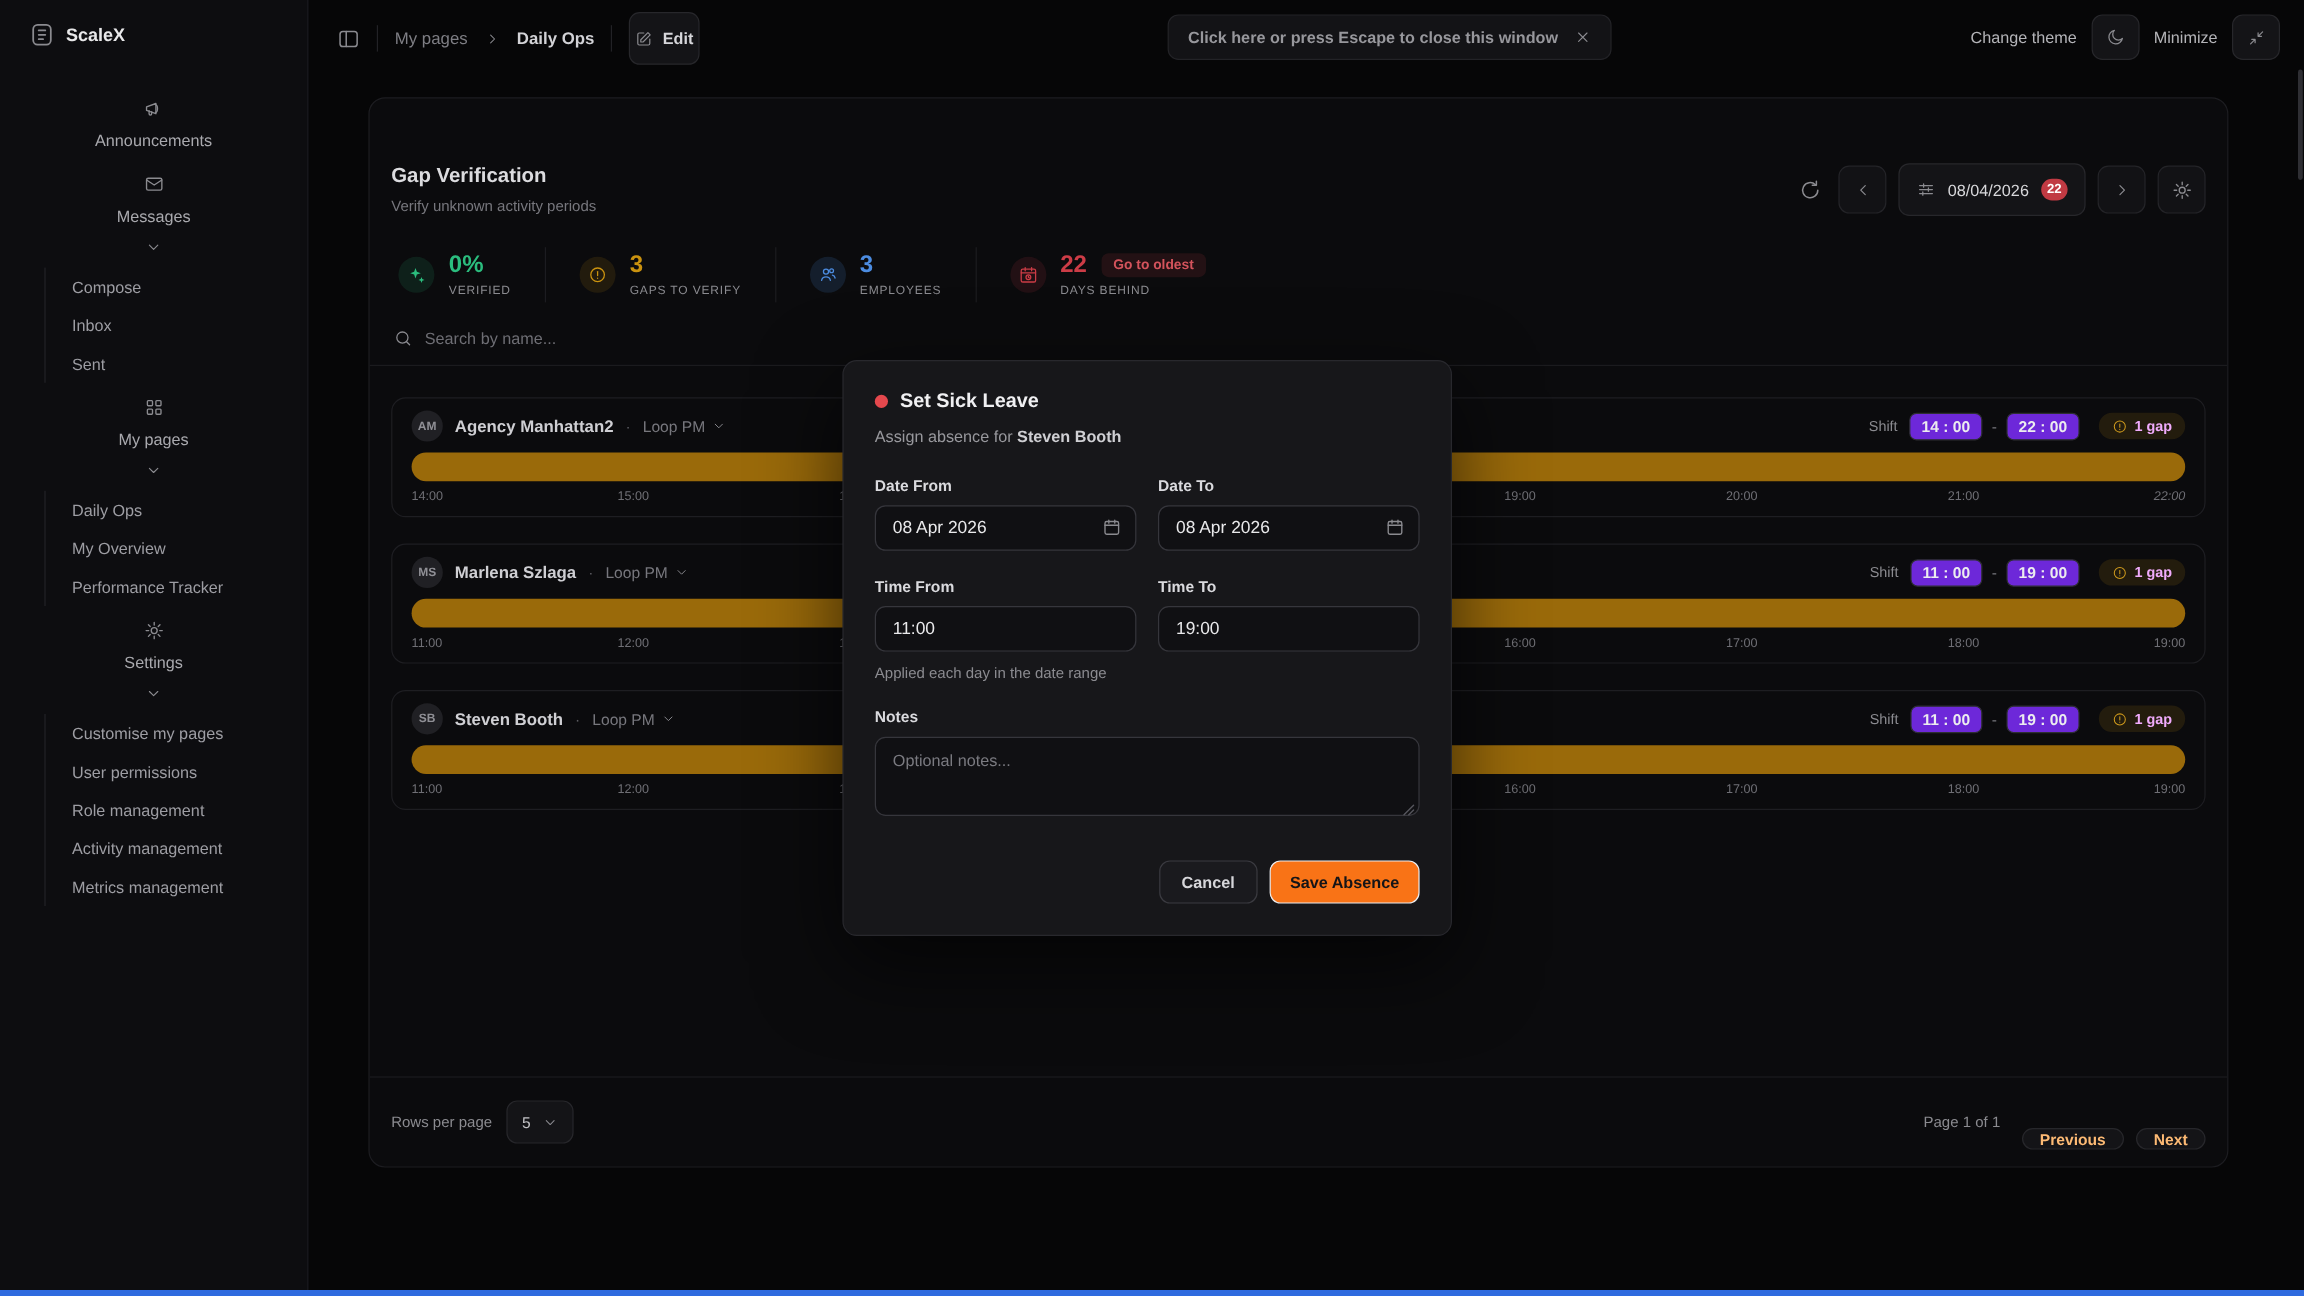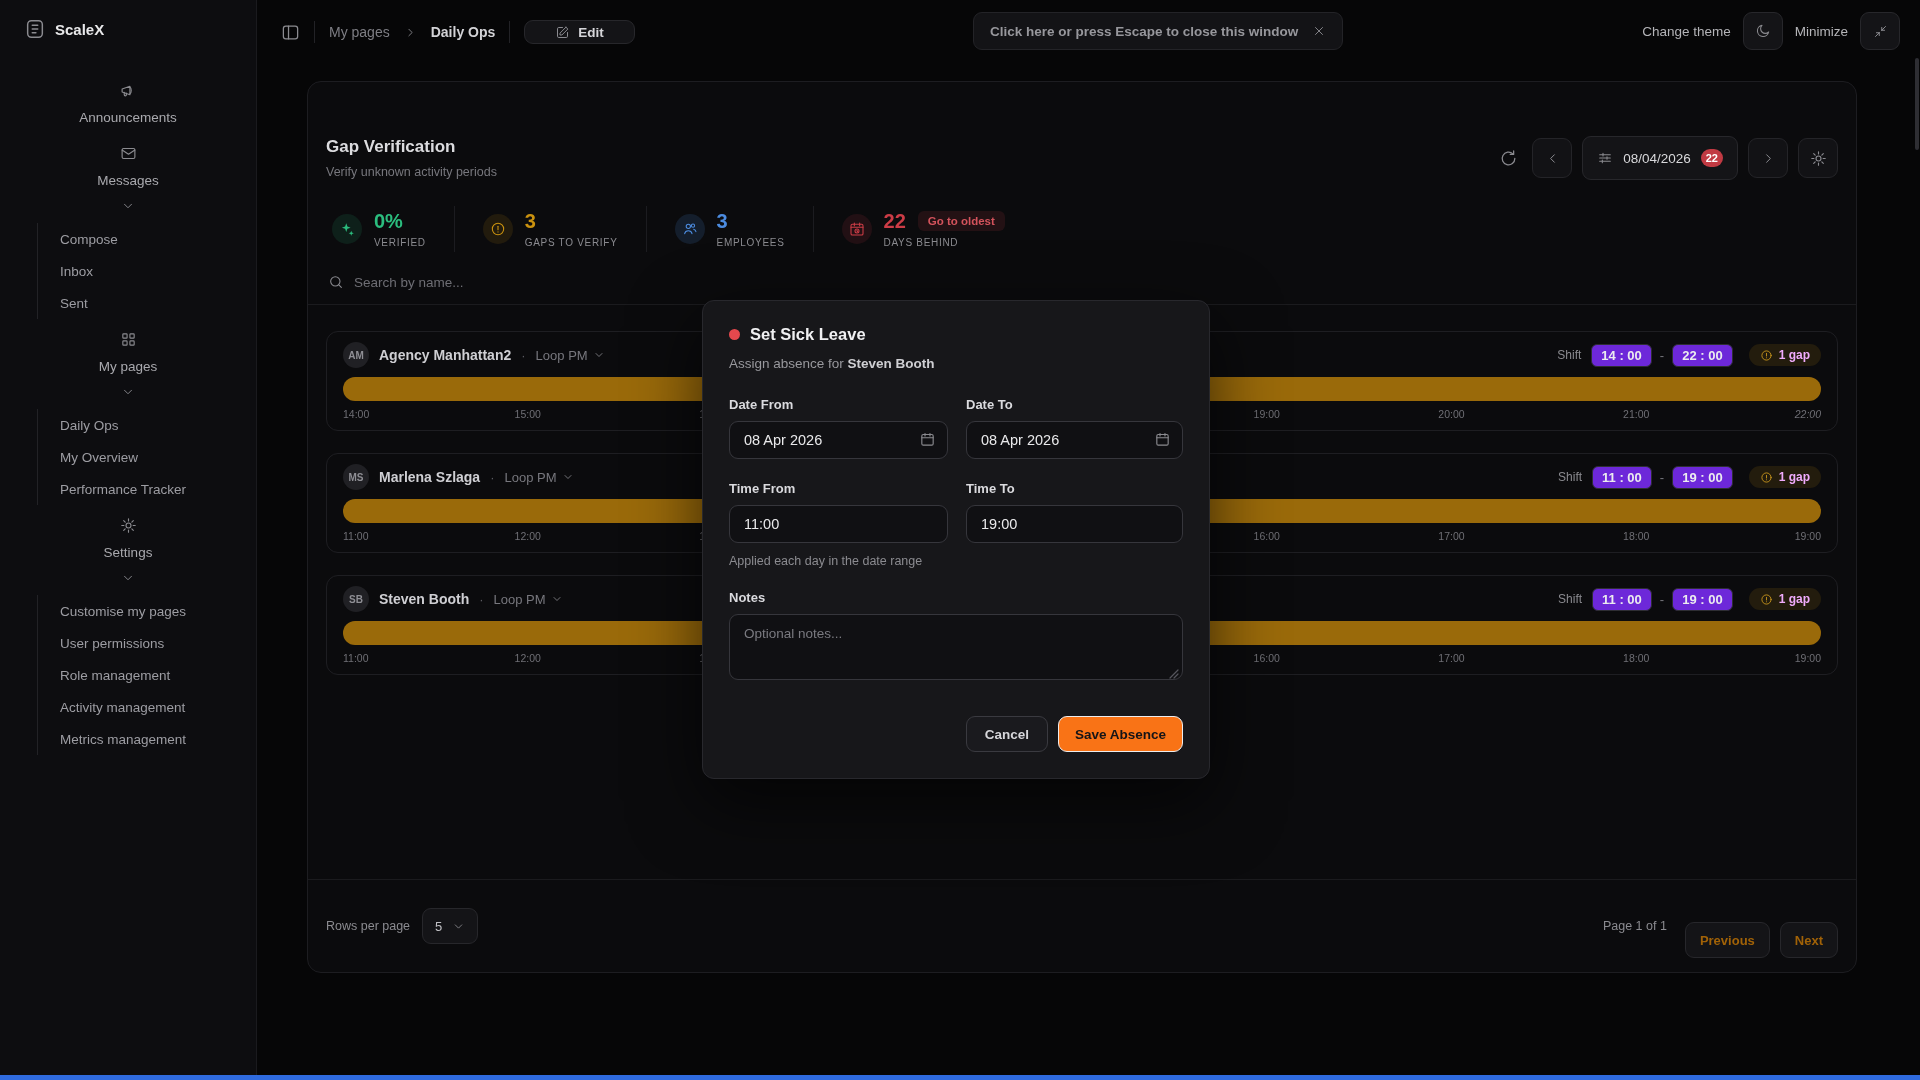--- a/index.html
+++ b/index.html
@@ -31,21 +31,21 @@
     display:flex; align-items:center; padding:0 24px; gap:14px;
   }
   .tb-divider { width:1px; height:22px; background:#222226; }
   .crumb-parent { font-size:14px; color:#7e7e84; }
   .crumb-current { font-size:14px; color:#d2d2d6; font-weight:bold; }
   .btn {
     display:inline-flex; align-items:center; justify-content:center; gap:8px;
     background:#141417; border:1px solid #27272b; border-radius:9px;
     color:#d6d6da; font-size:13.5px; font-weight:bold; cursor:pointer;
   }
-  .edit-btn { height:24px; padding:0 30px; }
+  .edit-btn { height:44px; padding:0 4px; }
   .toast {
     position:absolute; left:973px; top:12px; height:38px;
     display:flex; align-items:center; gap:14px; padding:0 16px;
     background:#131316; border:1px solid #232327; border-radius:9px;
     font-size:13.5px; color:#97979c; font-weight:bold;
   }
   .top-right { position:absolute; right:20px; top:12px; display:flex; align-items:center; gap:12px; }
   .top-right .tlabel { font-size:13.5px; color:#b4b4b8; }
   .icon-btn { width:40px; height:38px; }
 
@@ -113,34 +113,34 @@
   .ticks { position:relative; height:14px; margin-top:7px; }
   .tick { position:absolute; top:0; font-size:10.5px; color:#6f6f75; transform:translateX(-50%); white-space:nowrap; }
 
   .spacer { flex:1; }
   .pagination { border-top:1px solid #1b1b1e; padding:14px 18px; display:flex; align-items:center; }
   .pg-left { display:flex; align-items:center; gap:12px; }
   .pg-label { font-size:12.5px; color:#8b8b90; }
   .pg-select { height:36px; padding:0 12px; gap:10px; font-weight:normal; color:#c0c0c4; font-size:13px; }
   .pg-right { margin-left:auto; display:flex; align-items:center; gap:10px; }
   .pg-info { font-size:12.5px; color:#8b8b90; margin-right:8px; }
-  .pg-btn { height:36px; padding:0 14px; color:#a16207; font-size:13px;margin-top:28px; }
+  .pg-btn { height:18px; padding:0 14px; color:#fdba74; font-size:13px;margin-top:28px; }
 
   
   .modal {
     position:absolute; left:702px; top:300px; width:508px;
     background:#17171a; border:1px solid #28282d; border-radius:12px;
     box-shadow:0 24px 70px rgba(0,0,0,.65); padding:24px 26px 26px; z-index:20;
   }
   .modal-title-row { display:flex; align-items:center; gap:10px; }
   .red-dot { width:11px; height:11px; border-radius:50%; background:#e5484d; }
   .modal-title { font-size:16.5px; font-weight:bold; color:#f0f0f2; }
   .modal-sub { margin-top:12px; font-size:13.5px; color:#98989d; }
   .modal-sub b { color:#cfcfd3; }
-  .form-grid { margin-top:26px; display:grid; grid-template-columns:1fr; column-gap:18px; row-gap:0; }
+  .form-grid { margin-top:26px; display:grid; grid-template-columns:1fr 1fr; column-gap:18px; row-gap:0; }
   .field-label { font-size:13px; font-weight:bold; color:#dadade; margin-bottom:9px; }
   .input-wrap { position:relative; }
   .text-input {
     width:100%; height:38px; background:#101013; border:1px solid #36363c; border-radius:9px;
     color:#e9e9eb; font-size:14.5px; padding:0 14px; outline:none; font-family:inherit;
   }
   .input-wrap .cal { position:absolute; right:12px; top:10px; }
   .field-gap { height:22px; grid-column:1 / 3; }
   .helper { grid-column:1 / 3; margin-top:11px; font-size:12.5px; color:#8b8b90; }
   .notes-label { margin-top:22px; font-size:13px; font-weight:bold; color:#dadade; }

